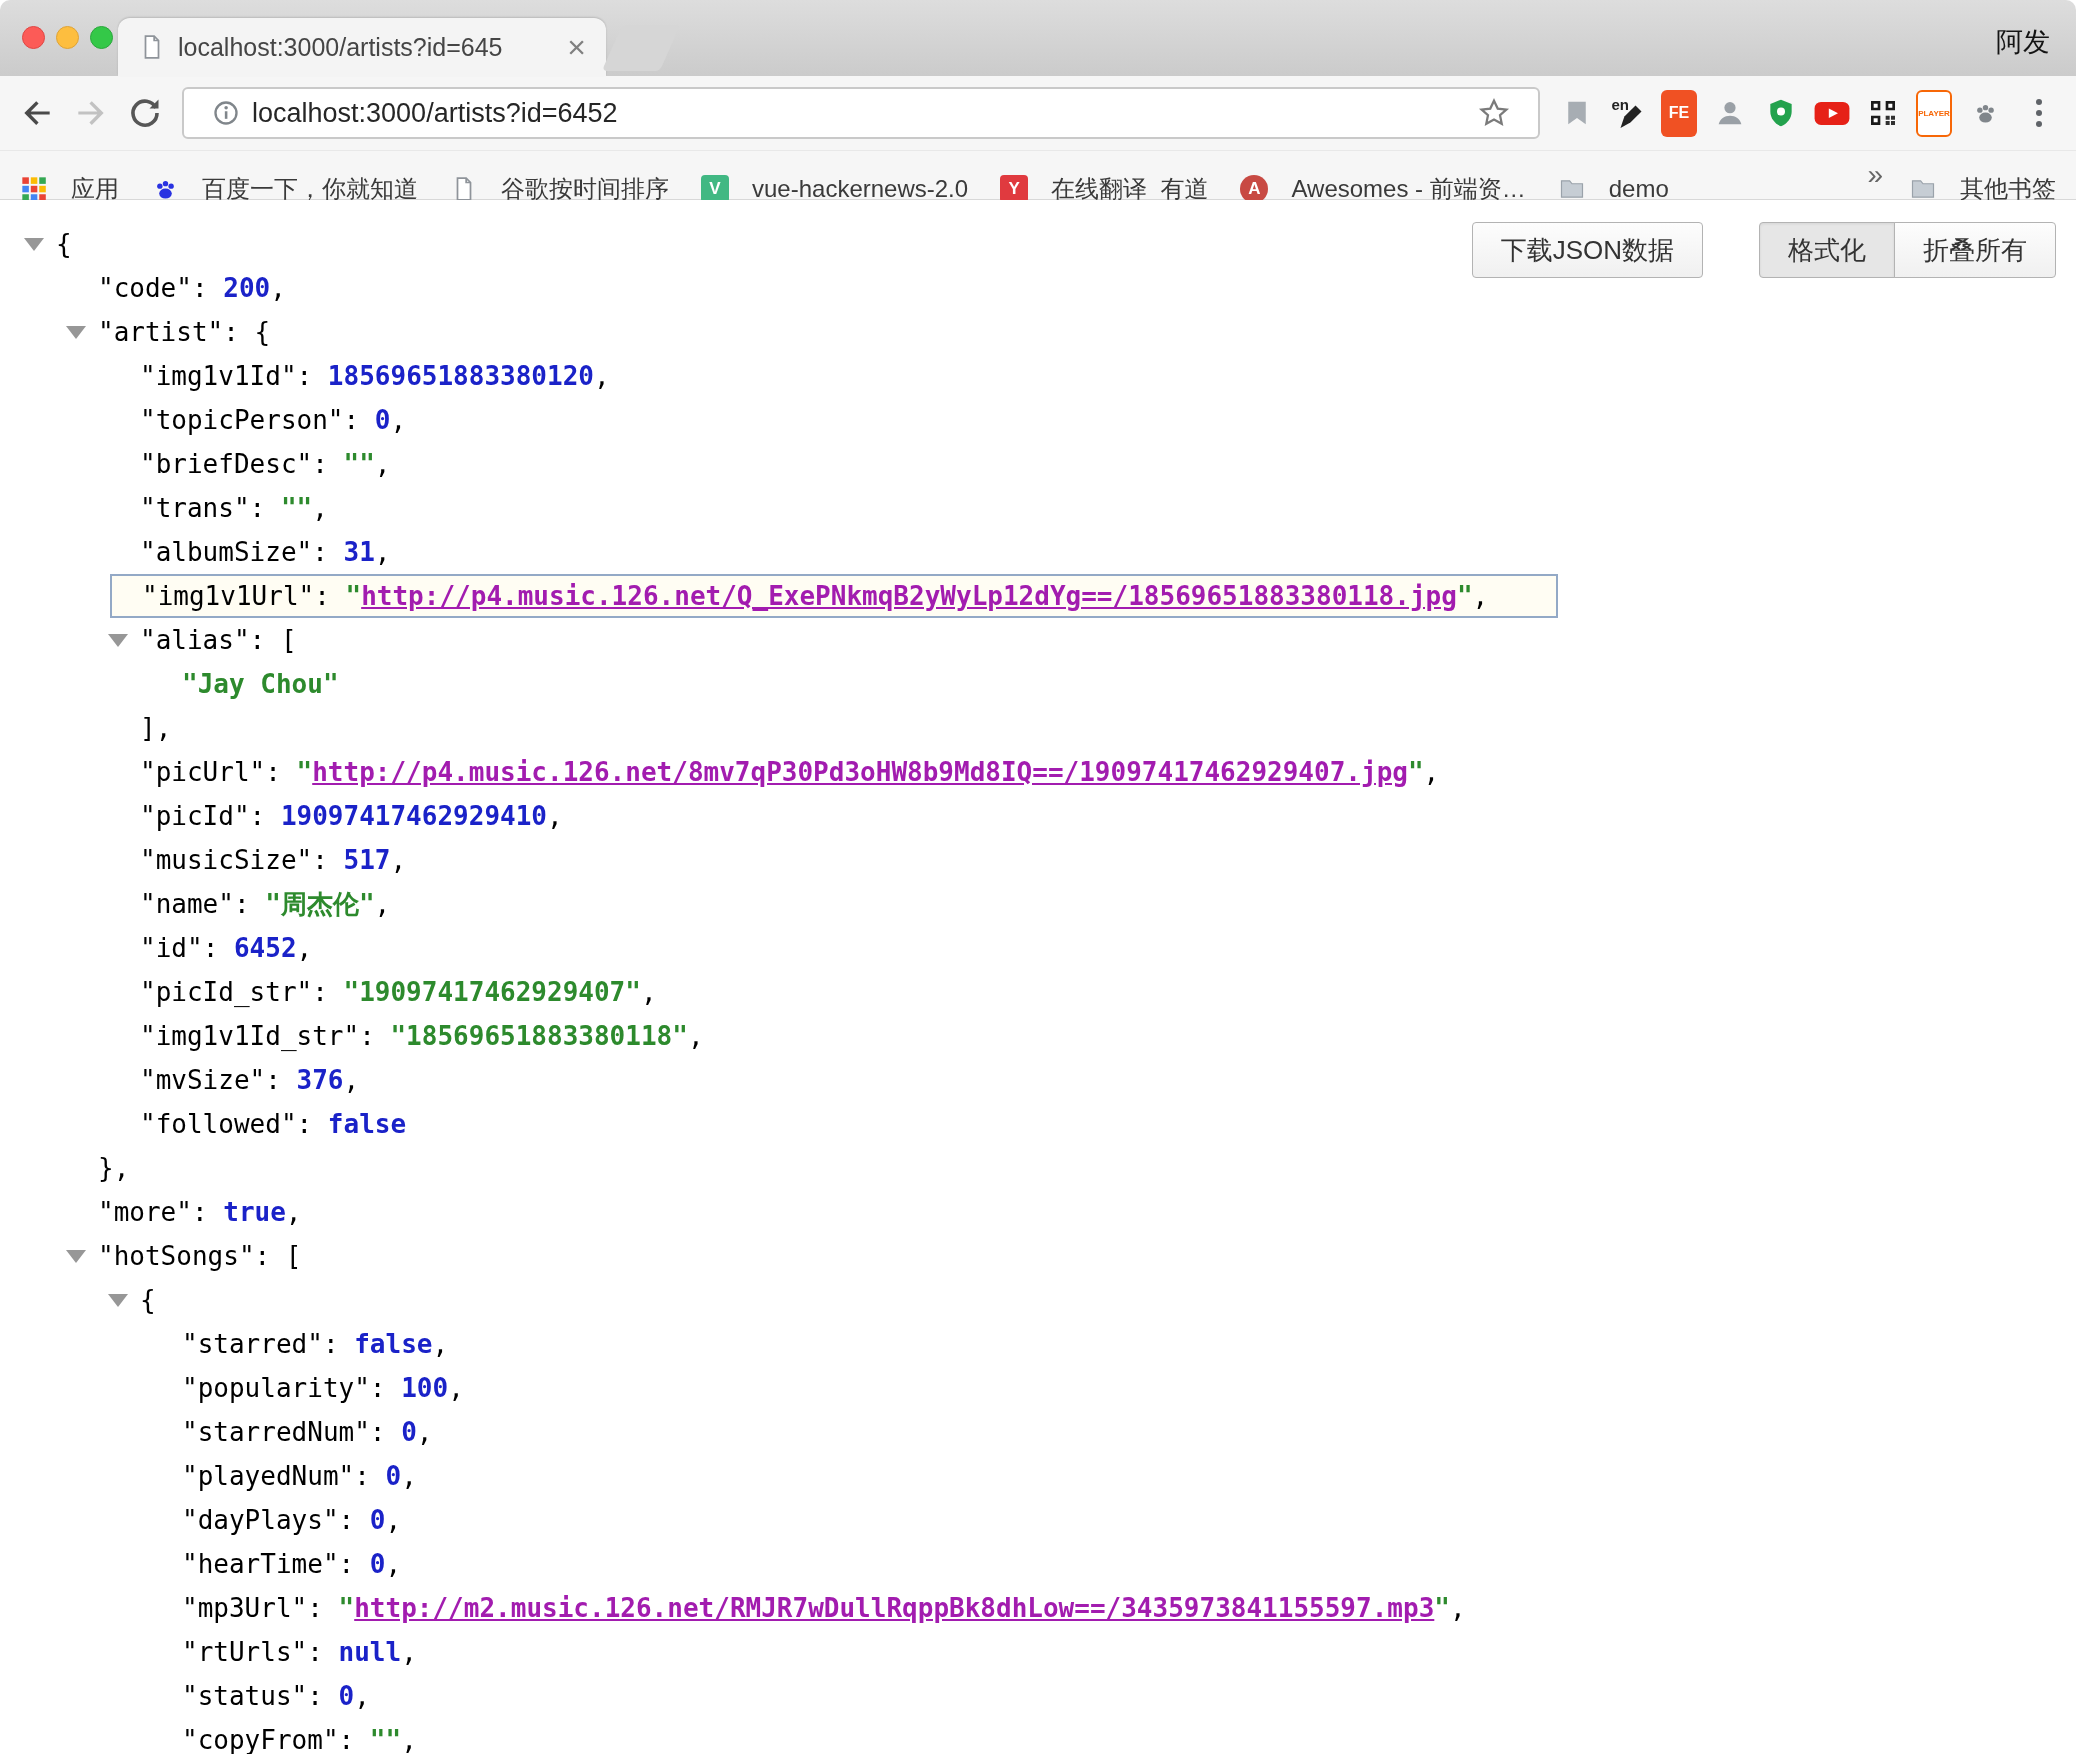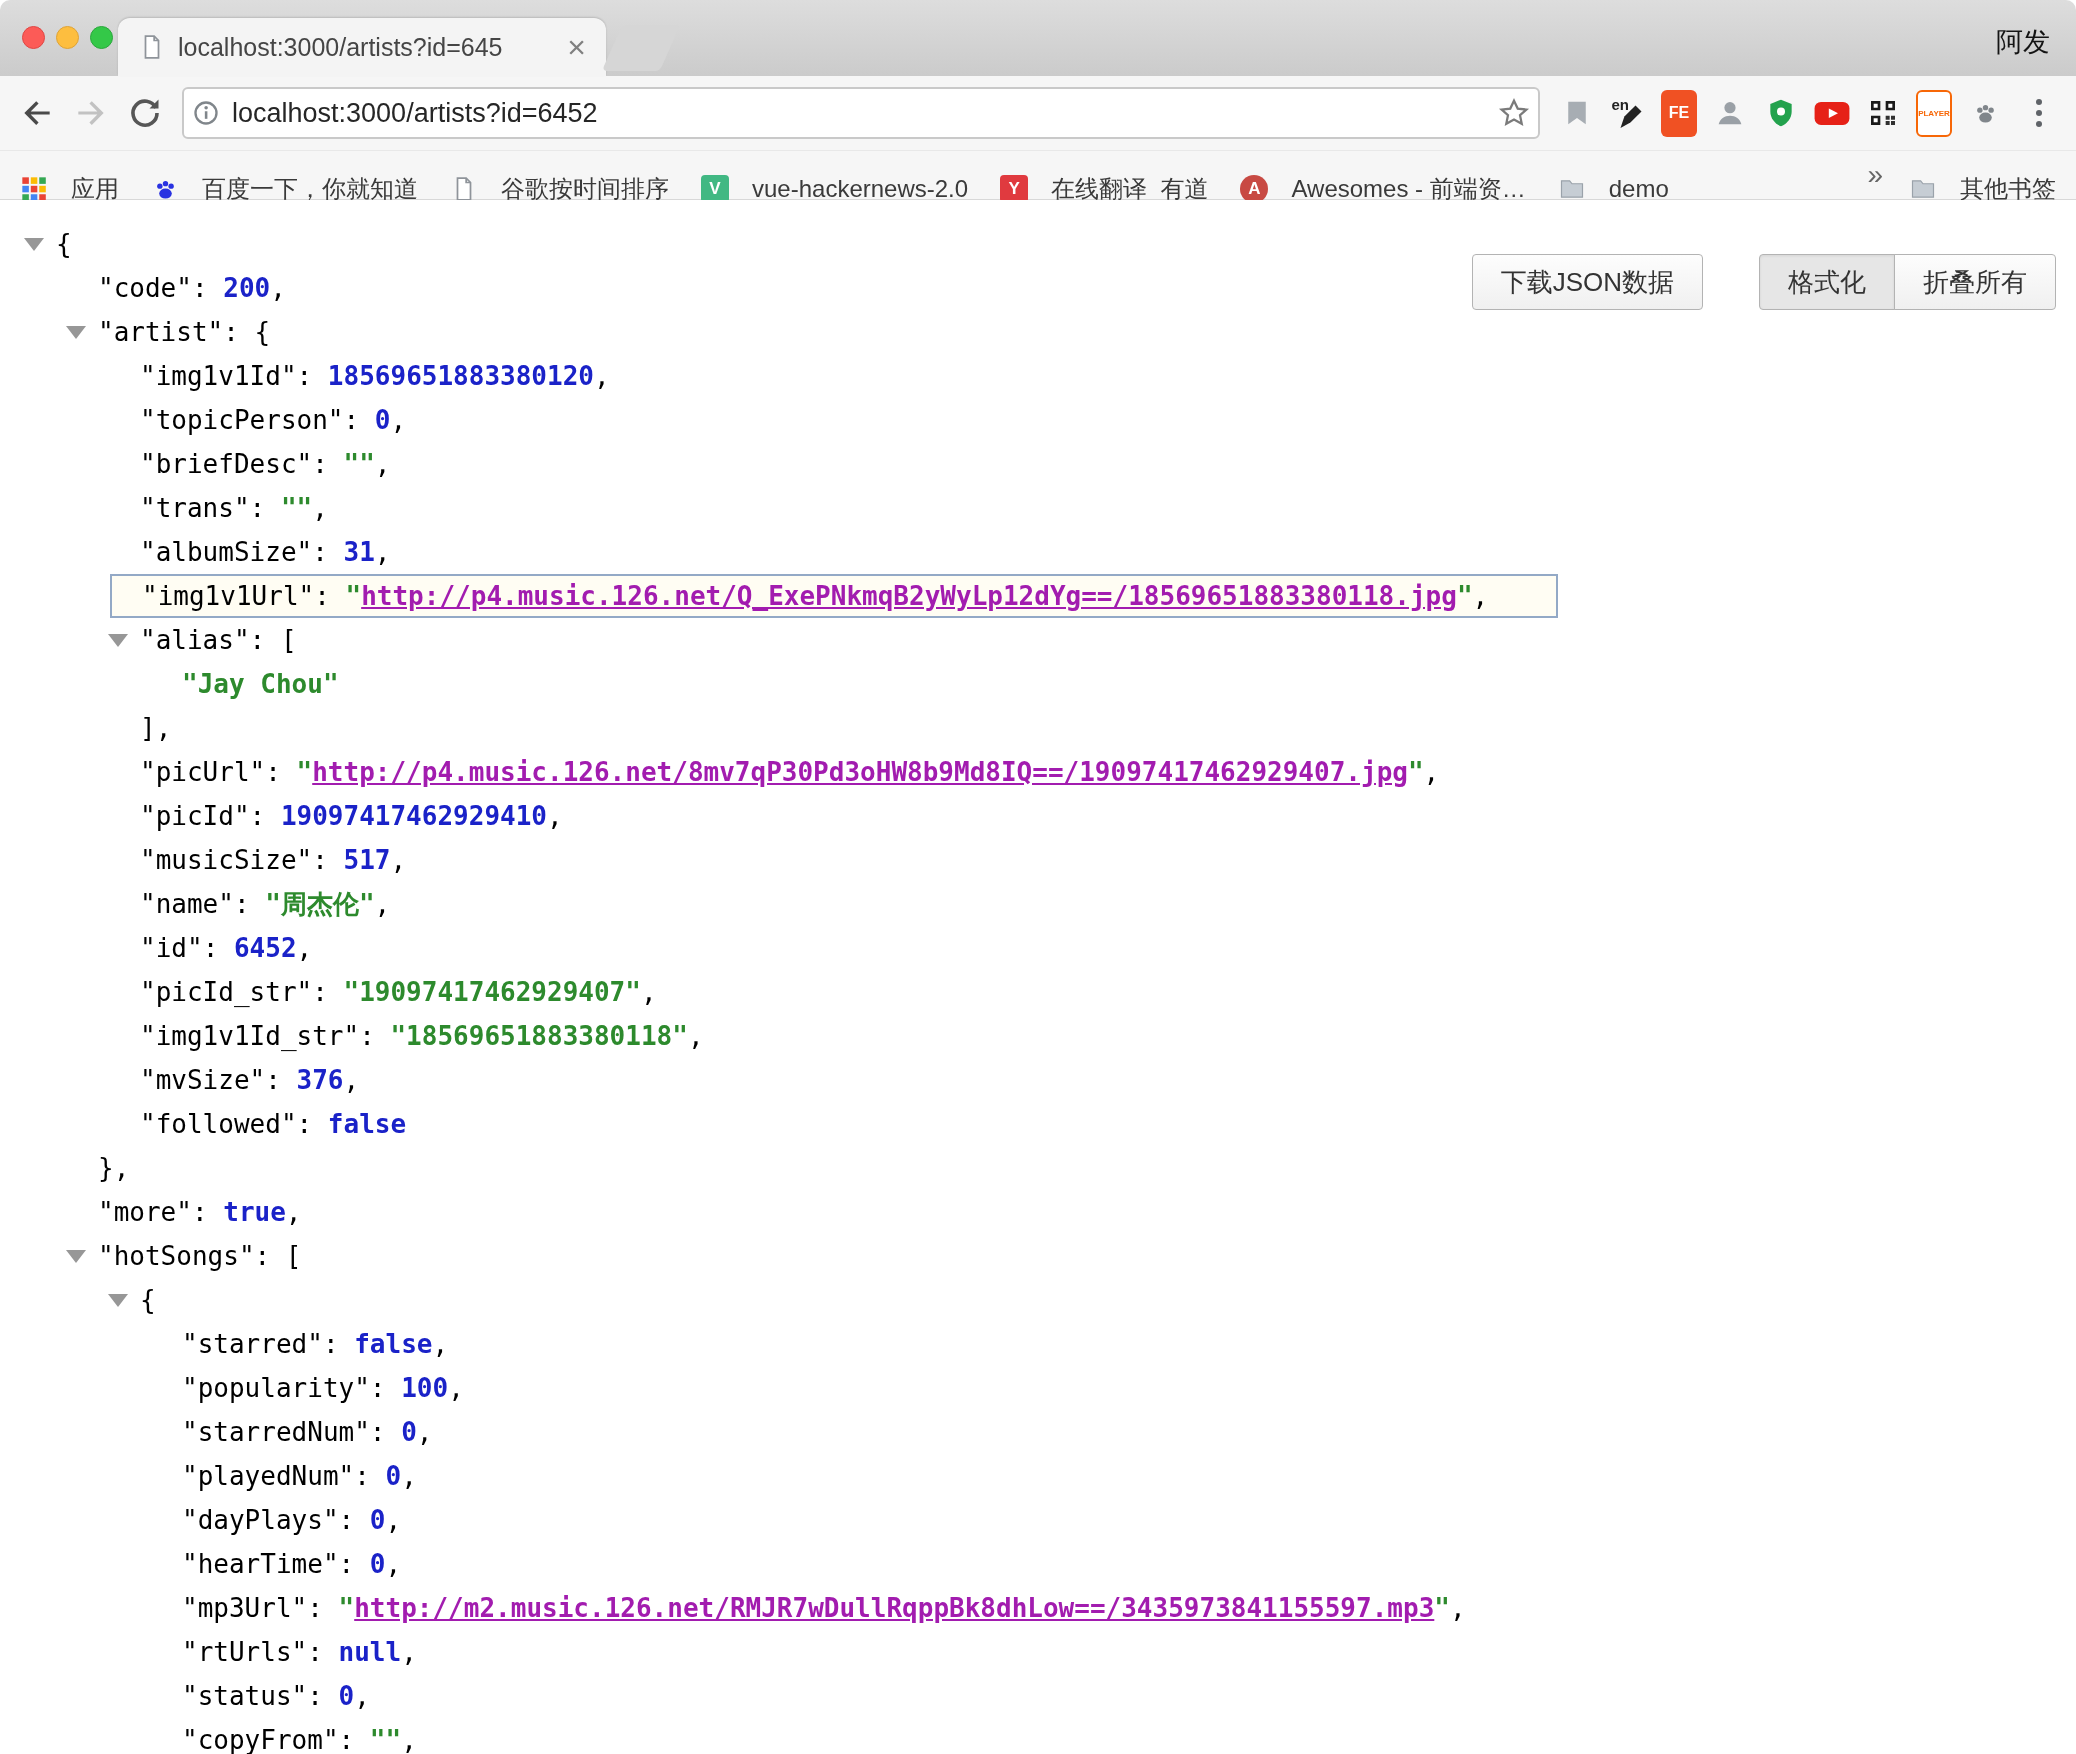--- a/index.html
+++ b/index.html
@@ -16,41 +16,41 @@
   .light.green { background:#34c848; border:1px solid #2aa73c; }
   .tab { position:absolute; left:118px; bottom:0; width:488px; height:58px; background:#f4f4f4; border-radius:12px 12px 0 0; display:flex; align-items:center; padding:10px 20px; box-shadow:0 -1px 2px rgba(0,0,0,.15); }
   .tab-title { font-size:25px; color:#454545; margin:0 12px; flex:1; white-space:nowrap; overflow:hidden; }
   .tab-close { font-size:32px; color:#808080; line-height:28px; }
   .newtab { position:absolute; left:612px; bottom:5px; width:58px; height:46px; background:#d6d6d6; transform:skewX(-24deg); border-radius:5px; }
   .profile { position:absolute; right:26px; top:24px; font-size:27px; color:#141414; }
 
   
   .navbar { height:74px; background:#f6f6f6; display:flex; align-items:center; padding:0 14px; gap:8px; flex:none; }
   .navbtn { width:46px; height:46px; display:flex; align-items:center; justify-content:center; flex:none; }
-  .omnibox { flex:1; height:52px; background:#fff; border:2px solid #c9c9c9; border-radius:6px; display:flex; align-items:center; padding:0 8px; gap:12px; min-width:0; margin:0 6px; }
+  .omnibox { flex:1; height:52px; background:#fff; border:2px solid #c9c9c9; border-radius:6px; display:flex; align-items:center; padding:0 28px; gap:12px; min-width:0; margin:0 6px; }
   .url { font-size:27px; color:#262626; flex:1; white-space:nowrap; overflow:hidden; }
   .extrow { display:flex; align-items:center; gap:5px; flex:none; }
   .exticon { width:46px; height:46px; display:flex; align-items:center; justify-content:center; flex:none; }
   .extbadge { display:inline-flex; align-items:center; justify-content:center; width:36px; height:47px; border-radius:6px; font-weight:bold; }
   .dots { display:flex; flex-direction:column; gap:5px; align-items:center; width:40px; }
   .dots span { width:6px; height:6px; border-radius:50%; background:#5f6368; }
 
   
   .bookmarks { height:50px; background:#f6f6f6; border-top:1px solid #e8e8e8; border-bottom:1px solid #d8d8d8; display:flex; align-items:center; gap:32px; padding:0 20px; font-size:24px; color:#3a3a3a; flex:none; }
   .bmitems { display:flex; align-items:center; gap:32px; }
   .bm { display:flex; align-items:center; gap:23px; white-space:nowrap;margin-top:28px; }
   .bicon { display:inline-flex; align-items:center; justify-content:center; width:28px; height:28px; flex:none; }
   .badge { border-radius:4px; font-weight:bold; font-size:17px; }
   .bmright { margin-left:auto; display:flex; align-items:center; gap:26px; }
   .chev { font-size:28px; color:#666; }
 
   
   .content { flex:1; background:#fff; position:relative; overflow:hidden; }
   .actions { position:absolute; top:22px; right:20px; display:flex; align-items:center; z-index:5; }
-  .btn { height:56px; font-size:26px; color:#333; background:linear-gradient(#fdfdfd,#f0f0f0); border:1px solid #b3b3b3; border-radius:4px; padding:7px 28px; font-family:inherit; cursor:pointer;margin-top:32px; }
+  .btn { height:56px; font-size:26px; color:#333; background:linear-gradient(#fdfdfd,#f0f0f0); border:1px solid #b3b3b3; border-radius:4px; padding:7px 28px; font-family:inherit; cursor:pointer; }
   .download { margin-right:56px; }
   .seg { display:flex; }
   .seg .btn { border-radius:0; margin-left:-1px; }
   .seg .btn.active { background:#e6e6e6; box-shadow:inset 0 1px 3px rgba(0,0,0,.08); }
   .seg .btn:first-child { border-radius:4px 0 0 4px; margin-left:0; }
   .seg .btn:last-child { border-radius:0 4px 4px 0; }
 
   
   #json-view { padding-top:22px; font-family:"DejaVu Sans Mono","Liberation Mono",monospace; font-size:26px; line-height:44px; }
   .jline { position:relative; white-space:pre; height:44px; }

